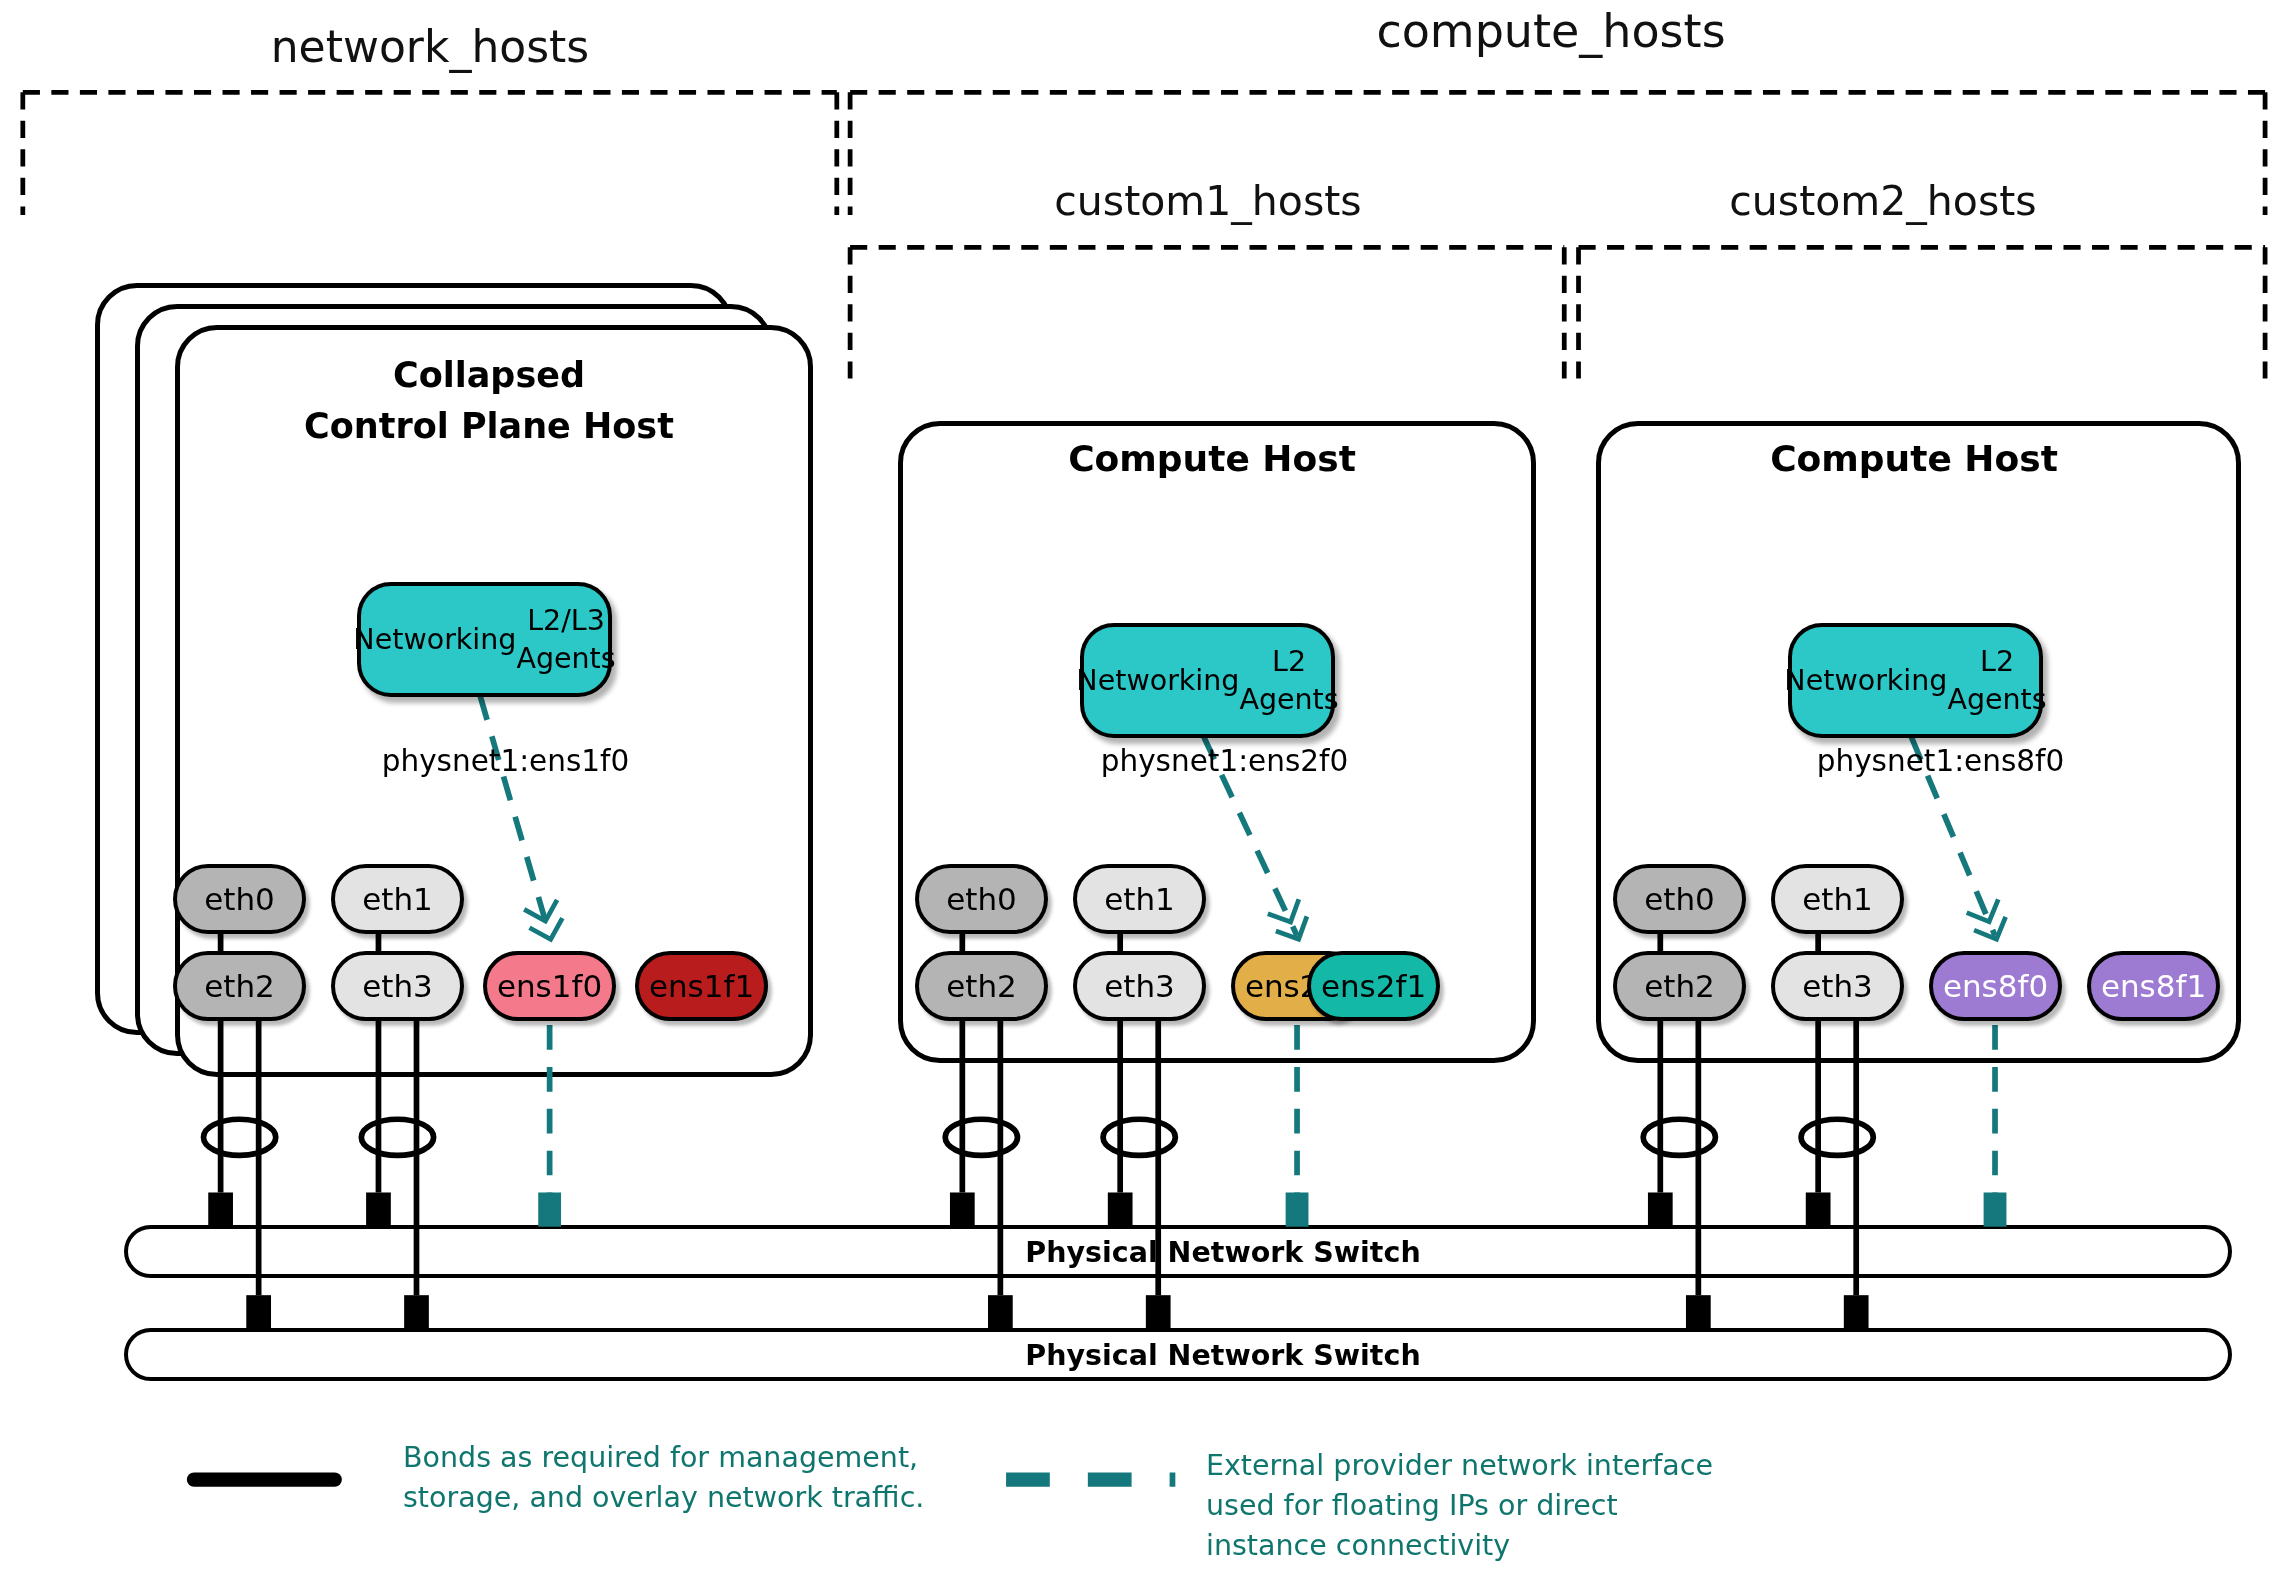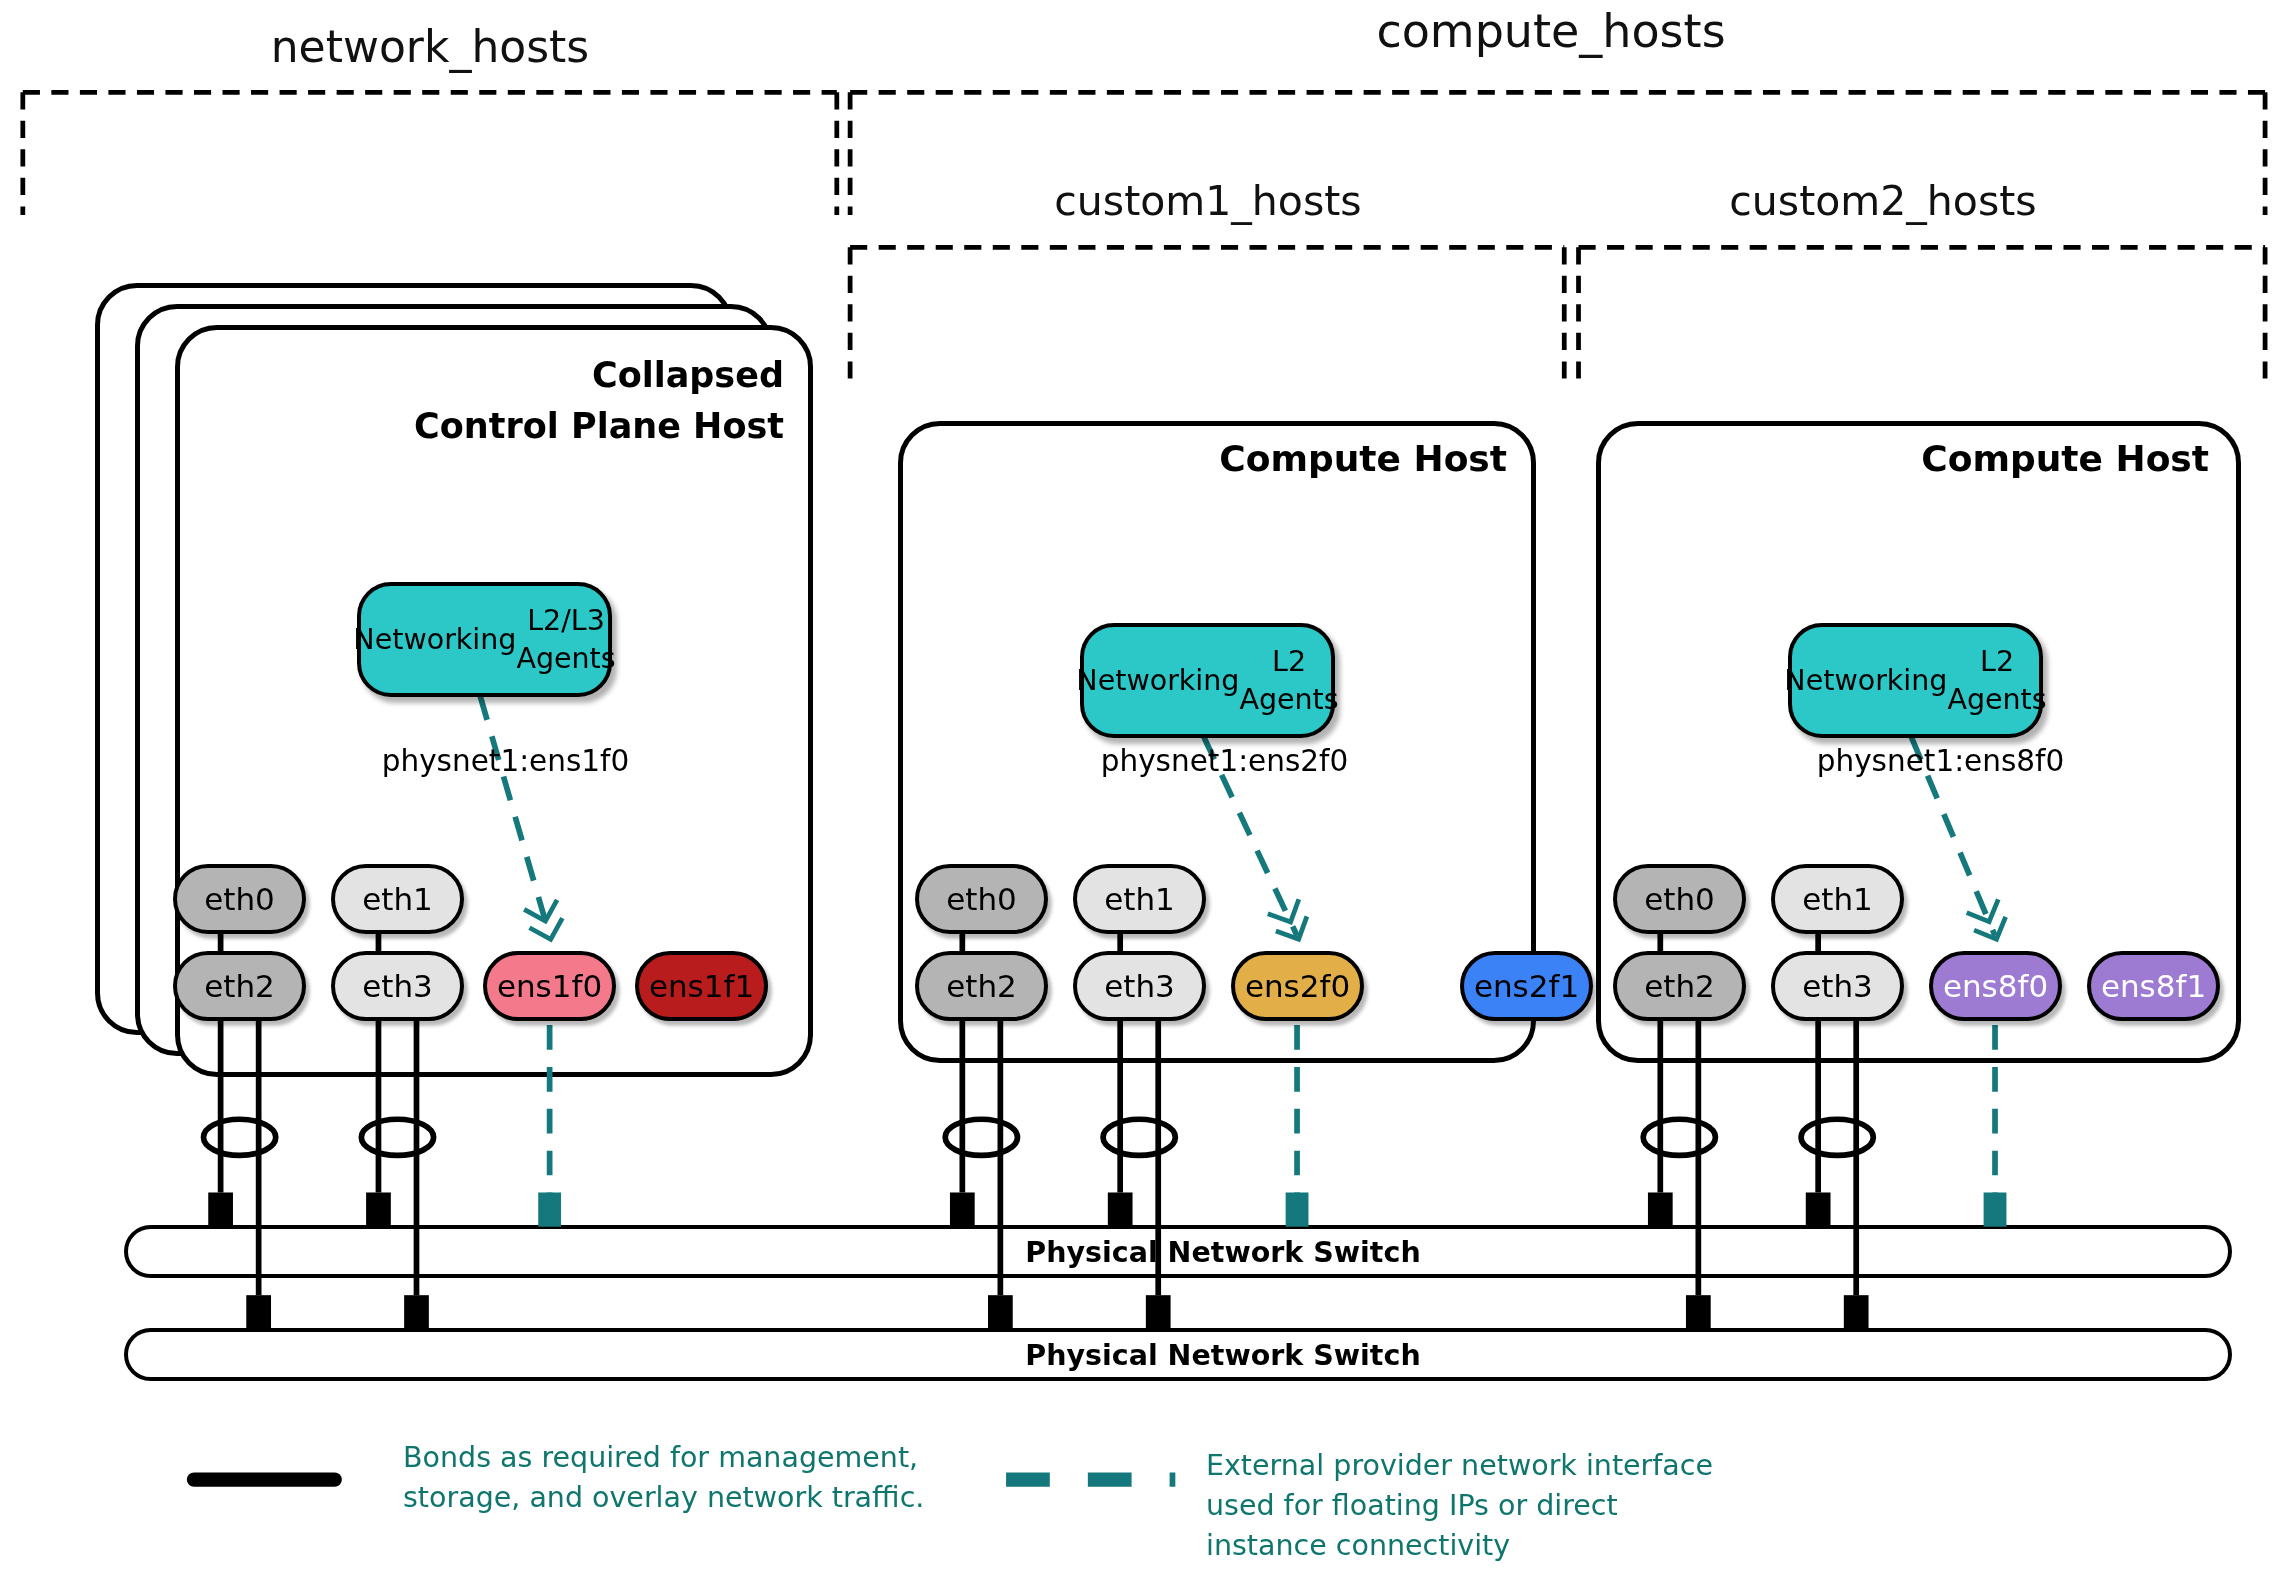--- a/index.html
+++ b/index.html
@@ -4,21 +4,21 @@
 <style>
   html,body{margin:0;padding:0;background:#fff;}
   #canvas{
     position:relative;width:2286px;height:1590px;background:#ffffff;overflow:hidden;
     font-family:"DejaVu Sans","Liberation Sans",sans-serif;color:#000;
   }
   .group-title{position:absolute;text-align:center;font-weight:400;color:#111;}
   .host-box{
     position:absolute;background:#fff;border:5.7px solid #000;border-radius:42px;
   }
-  .host-title{position:absolute;text-align:right;font-weight:700;color:#000;}
+  .host-title{position:absolute;text-align:center;font-weight:700;color:#000;}
   .agent-box{
     position:absolute;background:#2cc7c7;border:4.8px solid #000;border-radius:34px;
     display:flex;flex-direction:row;align-items:center;justify-content:center;
     font-size:28.5px;line-height:38px;text-align:center;
     box-shadow:4.8px 5.7px 4.8px rgba(0,0,0,0.30);
   }
   .physnet{position:absolute;text-align:center;font-size:29.5px;color:#000;}
   .pill{
     position:absolute;width:133px;height:70px;border:4.8px solid #000;border-radius:38px;
     display:flex;align-items:center;justify-content:center;font-size:31px;
@@ -158,21 +158,21 @@
     <div>Networking</div>
     <div>L2 Agents</div>
   </div>
   <div class="physnet layer3" style="left:1082px;top:744px;width:285px;">physnet1:ens2f0</div>
 
   <div class="pill layer3" style="left: 915px; top: 864px; background-color: rgb(180, 180, 180);">eth0</div>
   <div class="pill layer3" style="left: 1073px; top: 864px; background-color: rgb(227, 227, 227);">eth1</div>
   <div class="pill layer3" style="left: 915px; top: 951px; background-color: rgb(180, 180, 180);">eth2</div>
   <div class="pill layer3" style="left: 1073px; top: 951px; background-color: rgb(227, 227, 227);">eth3</div>
   <div class="pill layer3" style="left: 1231px; top: 951px; background-color: rgb(226, 174, 71);">ens2f0</div>
-  <div class="pill layer3" style="left: 1460px; top: 951px; background-color: #3b82f6;">ens2f1</div>
+  <div class="pill layer3" style="left: 1307px; top: 951px; background-color: #14b8a6;">ens2f1</div>
 
   <div class="host-title layer3" style="left:1619px;top:438px;width:590px;font-size:36px;">Compute Host</div>
   <div class="agent-box layer3" style="left:1788px;top:623px;width:247px;height:107px;">
     <div>Networking</div>
     <div>L2 Agents</div>
   </div>
   <div class="physnet layer3" style="left:1798px;top:744px;width:285px;">physnet1:ens8f0</div>
 
   <div class="pill layer3" style="left: 1613px; top: 864px; background-color: rgb(180, 180, 180);">eth0</div>
   <div class="pill layer3" style="left: 1771px; top: 864px; background-color: rgb(227, 227, 227);">eth1</div>

